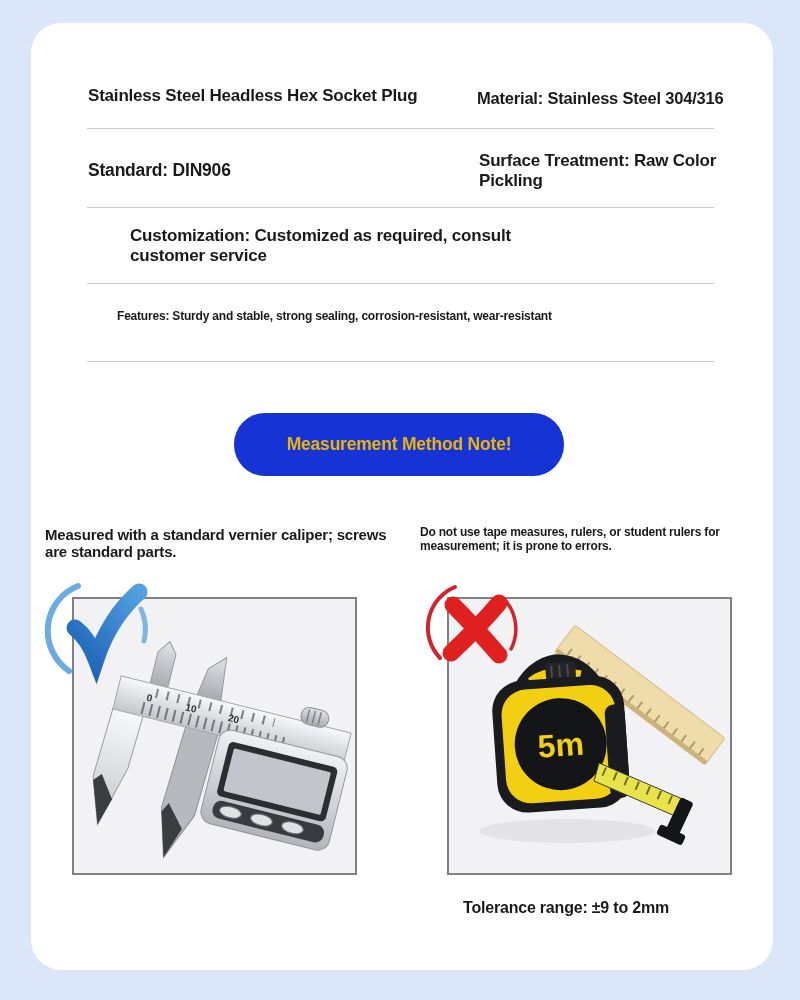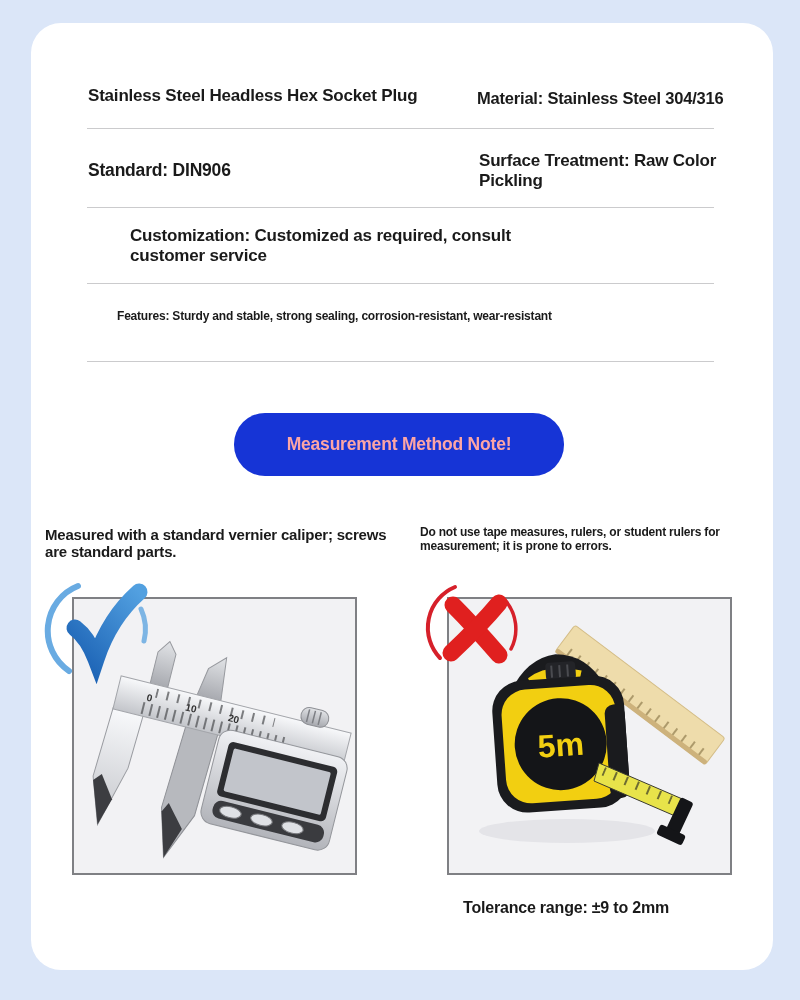--- a/index.html
+++ b/index.html
@@ -11,21 +11,21 @@
   .txt{position:absolute;color:#1a1a1a;font-weight:700;letter-spacing:-0.2px;}
   .divider{position:absolute;left:87px;width:627px;height:1px;background:#cbcbcd;}
   .spec-l1{left:88px;top:86px;font-size:17px;}
   .spec-r1{left:477px;top:89px;font-size:16.5px;}
   .spec-l2{left:88px;top:160px;font-size:17.5px;}
   .spec-r2{left:479px;top:151px;font-size:17px;}
   .spec-cust{left:90px;top:226px;width:385px;font-size:17px;line-height:1.16;margin-left:40px;}
   .spec-feat{left:72px;top:309px;font-size:12px;width:650px;margin-left:45px;}
   .note-btn{position:absolute;left:234px;top:413px;width:330px;height:63px;
         background:#1634d6;border:none;border-radius:31px;cursor:pointer;
-        color:#fca5a5;font-weight:700;font-size:17.5px;letter-spacing:-0.2px;
+        color:#eab308;font-weight:700;font-size:17.5px;letter-spacing:-0.2px;
         font-family:"Liberation Sans","DejaVu Sans",sans-serif;
         display:flex;align-items:center;justify-content:center;}
   .cap-left{left:45px;top:527px;width:362px;font-size:15px;line-height:1.13;}
   .cap-right{left:420px;top:526px;width:375px;font-size:12px;line-height:1.13;}
   .img-box{position:absolute;top:597px;width:285px;height:278px;background:#f2f2f4;
         border:2px solid #7f8084;box-sizing:border-box;}
   .box-left{left:72px;}
   .box-right{left:447px;}
   .mark{position:absolute;}
   .mark-check{left:44px;top:574px;width:118px;height:112px;}

